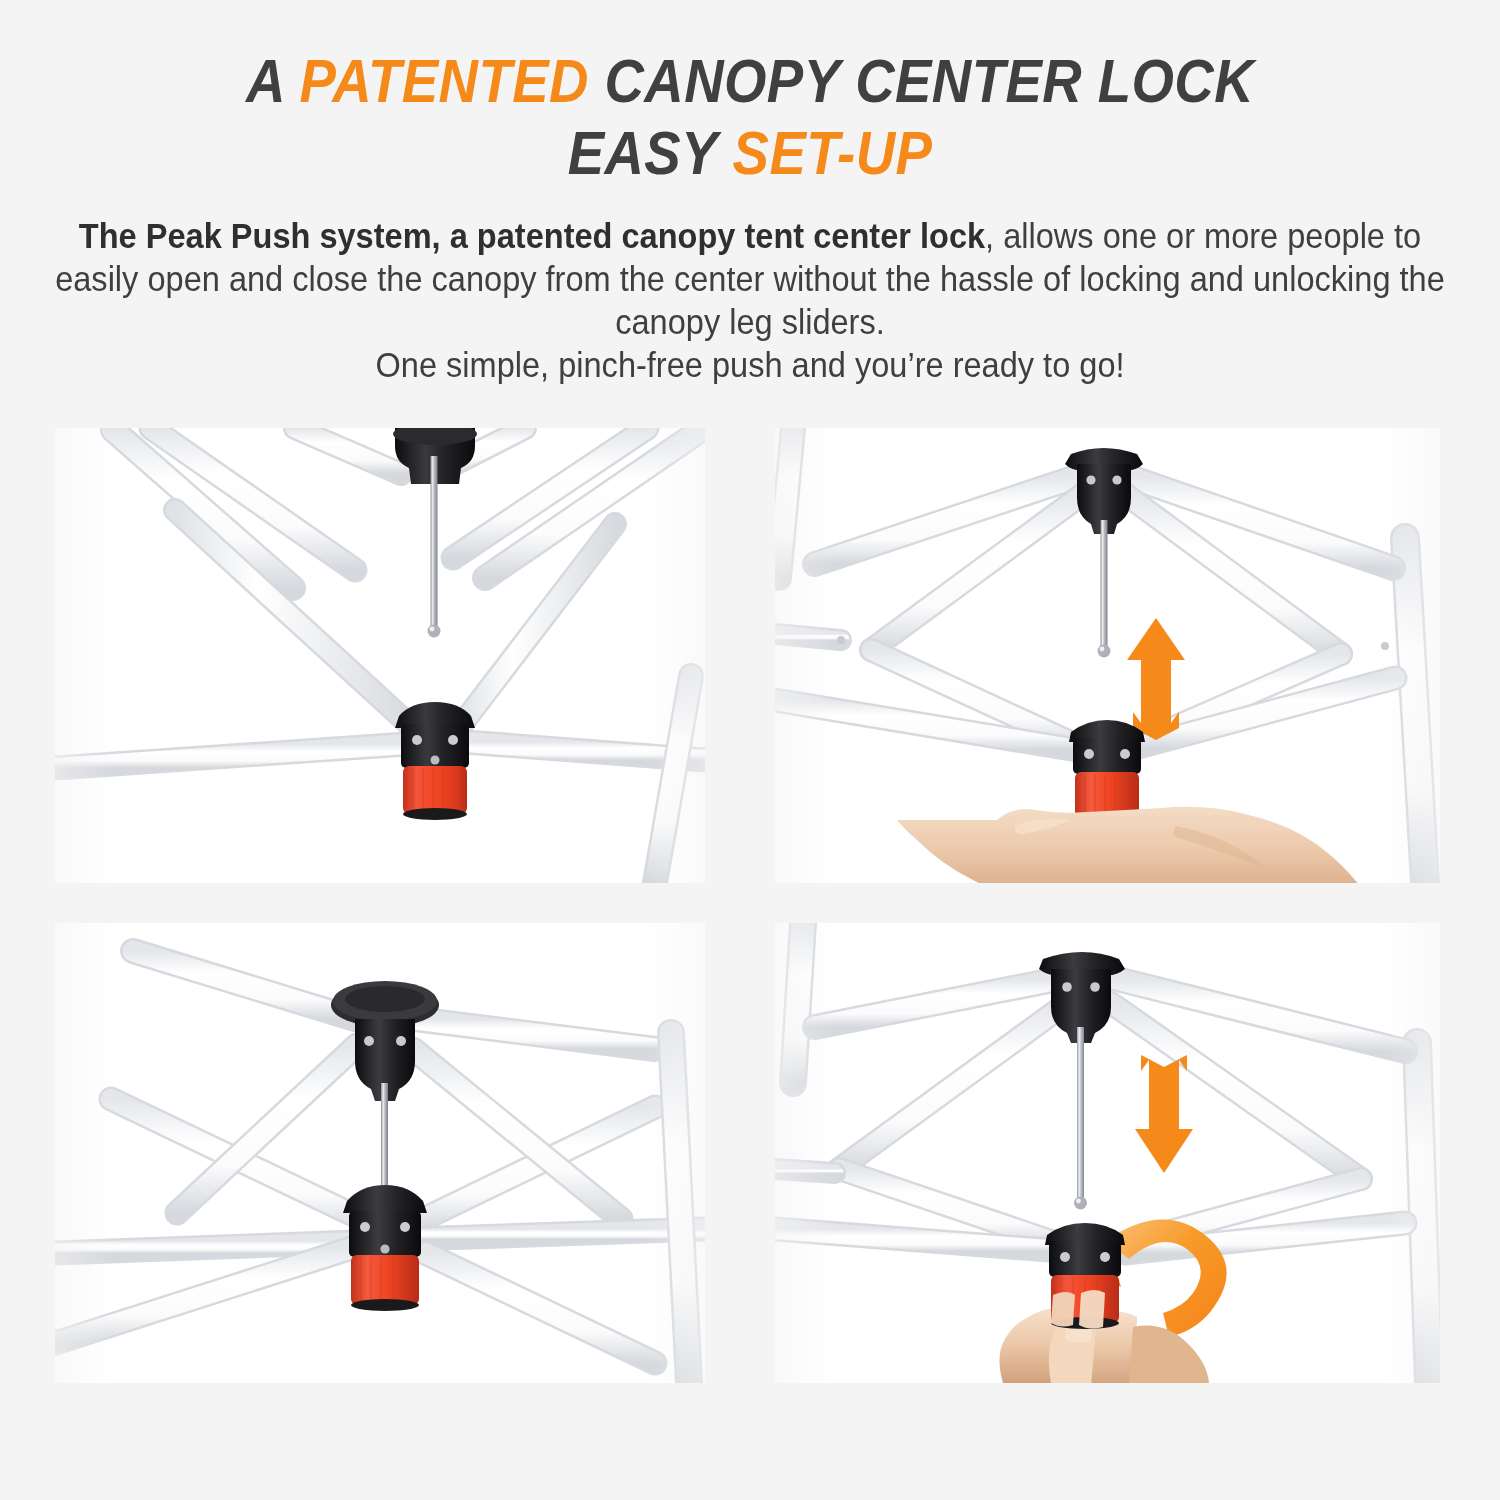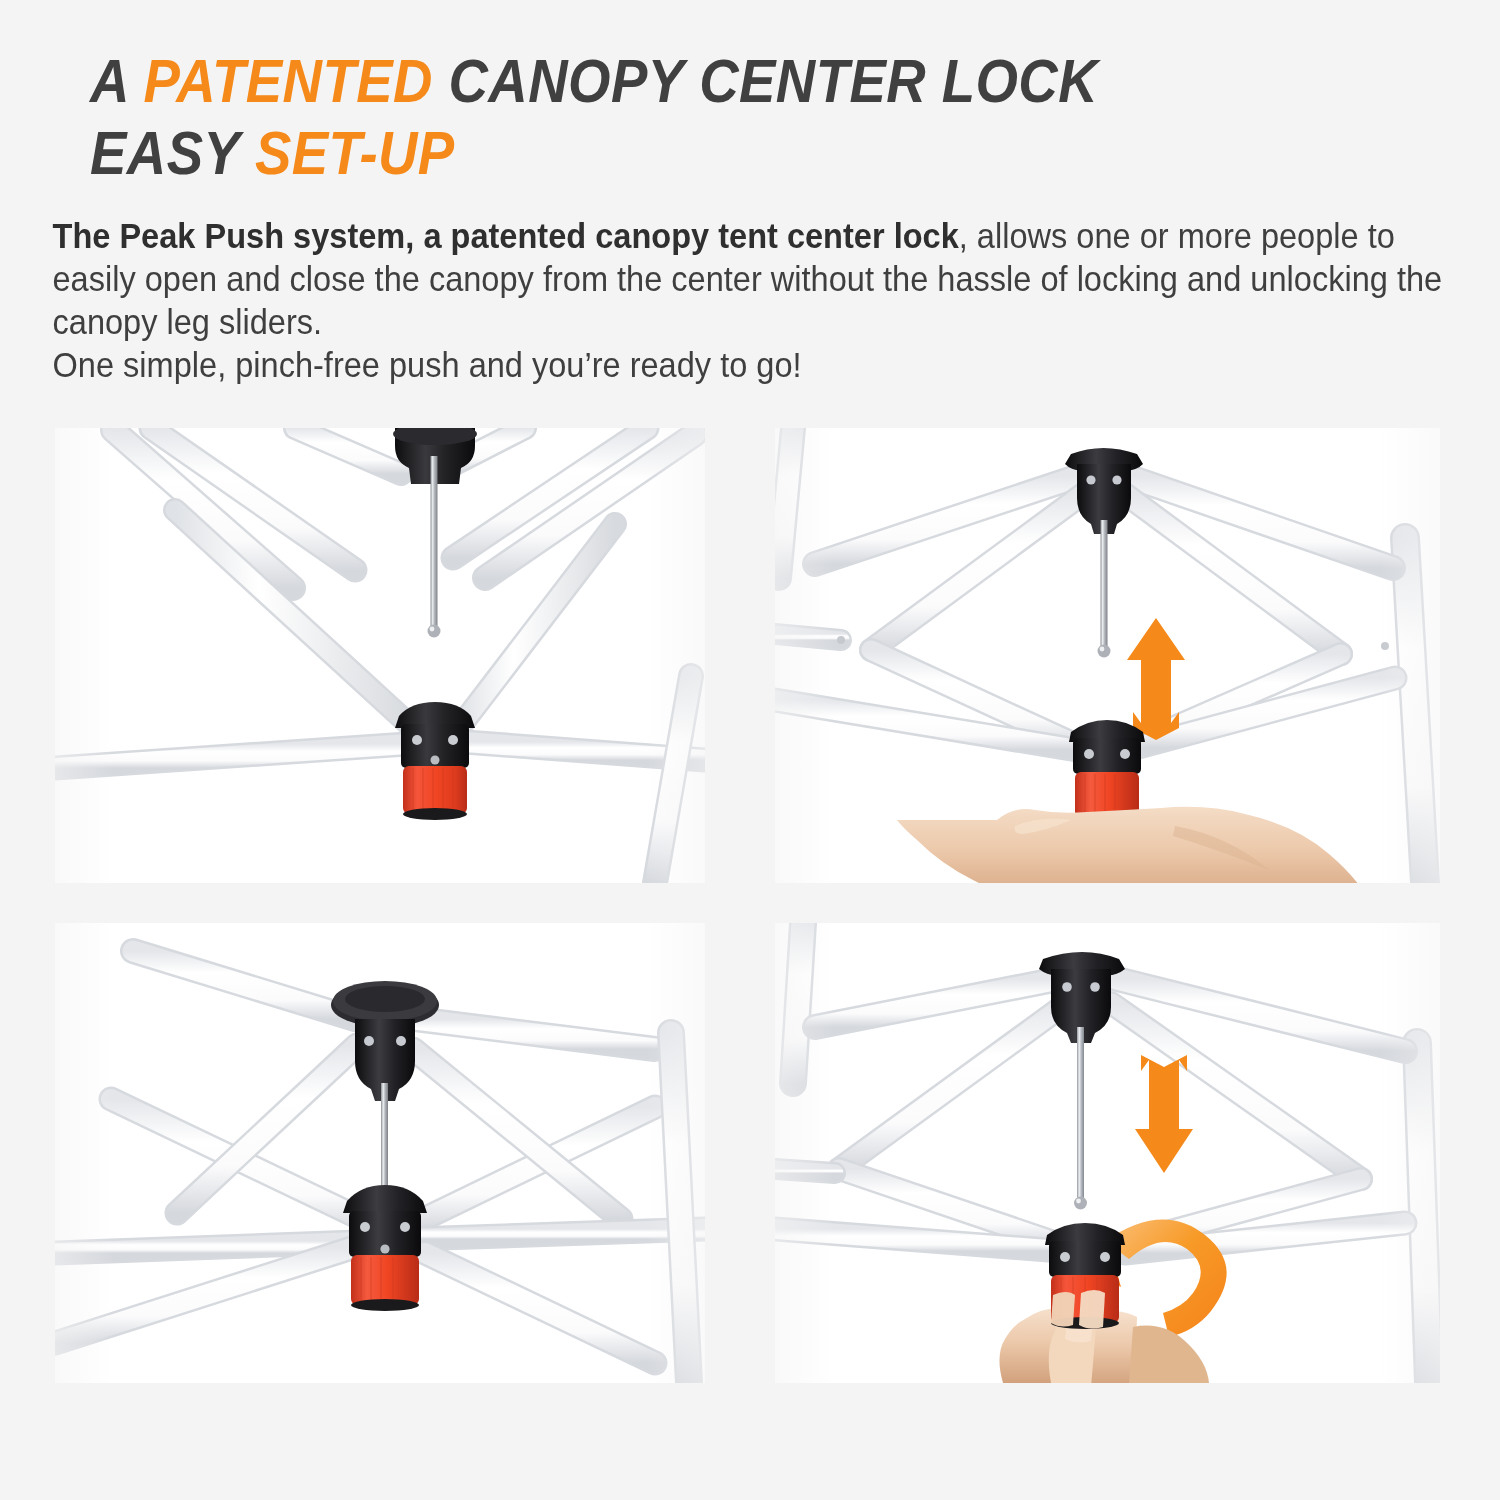--- a/index.html
+++ b/index.html
@@ -21,20 +21,21 @@
     height: 1500px;
     background: #f4f4f4;
   }
 
   
   .header {
     position: absolute;
     top: 0; left: 0;
     width: 1500px;
     padding-top: 46px;
+    text-align: center;
   }
   .title {
     font-family: "Liberation Sans Narrow", "Liberation Sans", sans-serif;
     font-weight: bold;
     font-style: italic;
     font-size: 62px;
     line-height: 70px;
     letter-spacing: 0.5px;
     color: #404040;
     transform: scaleX(0.88);

